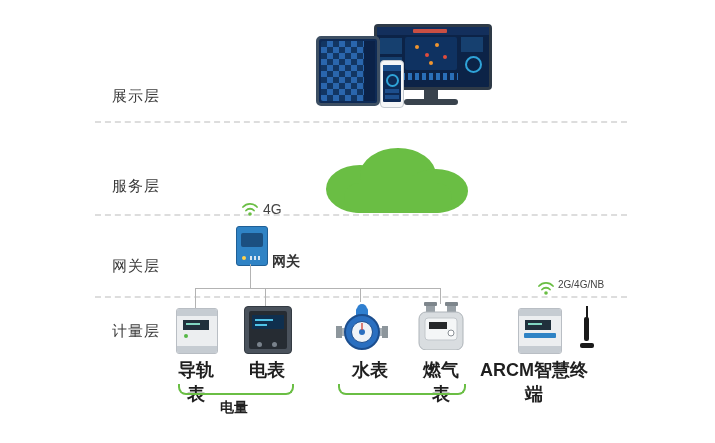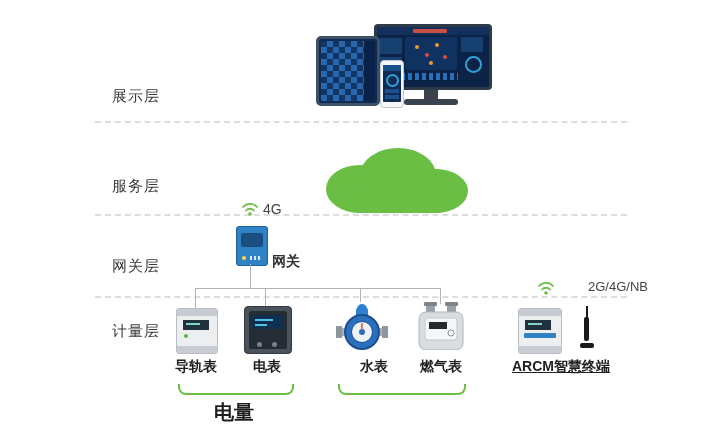--- a/index.html
+++ b/index.html
@@ -79,24 +79,24 @@
   .pm-lcd-line2{position:absolute;left:10px;top:17px;width:12px;height:2px;background:#4fc3e8;}
   .pm-btn{position:absolute;bottom:6px;width:5px;height:5px;border-radius:50%;background:#79828c;}
   .meter-svg{position:absolute;}
 
   
   .antenna{position:absolute;left:578px;top:306px;width:18px;height:44px;}
   .ant-tip{position:absolute;left:8px;top:0;width:2px;height:13px;background:#1a1a1a;}
   .ant-rod{position:absolute;left:6px;top:11px;width:5px;height:24px;background:#1a1a1a;border-radius:2px;}
   .ant-base{position:absolute;left:2px;bottom:2px;width:14px;height:5px;background:#1a1a1a;border-radius:2px;}
 
-  .device-label{position:absolute;top:358px;font-size:14px;font-weight:bold;color:#1f1f1f;text-align:center;}
+  .device-label{position:absolute;top:358px;font-size:18px;font-weight:bold;color:#1f1f1f;text-align:center;}
   .bracket{position:absolute;top:384px;height:9px;border-left:2px solid #6abe44;
            border-right:2px solid #6abe44;border-bottom:2px solid #6abe44;border-radius:0 0 8px 8px;}
-  .group-label{position:absolute;top:399px;font-size:20px;font-weight:bold;color:#1f1f1f;text-align:center;}
+  .group-label{position:absolute;top:399px;font-size:14px;font-weight:bold;color:#1f1f1f;text-align:center;}
 </style>
 </head>
 <body>
 
 <div class="canvas">
 
   <div class="sep" style="top:121px;"></div>
   <div class="sep" style="top:214px;"></div>
   <div class="sep" style="top:296px;"></div>
 
@@ -210,39 +210,39 @@
     <circle cx="34" cy="31" r="3" fill="#ffffff" stroke="#8a9096"></circle>
   </svg>
 
   <div class="wifi" style="left:536px;top:280px;">
     <svg viewBox="0 0 20 16">
       <circle cx="10" cy="13" r="1.8" fill="#6abe44"></circle>
       <path d="M6,9.5 A5.5,5.5 0 0 1 14,9.5" stroke="#6abe44" fill="none" stroke-width="1.8" stroke-linecap="round"></path>
       <path d="M3,6 A9.5,9.5 0 0 1 17,6" stroke="#6abe44" fill="none" stroke-width="1.8" stroke-linecap="round"></path>
     </svg>
   </div>
-  <span class="net-label" style="left:558px;top:279px;font-size:13px;margin-left:30px;">2G/4G/NB</span>
+  <span class="net-label" style="left:558px;top:279px;font-size:10px;">2G/4G/NB</span>
 
   <div class="din" style="left:518px;top:308px;width:42px;height:44px;">
     <div class="p din-top"></div>
     <div class="p din-lcd"></div>
     <div class="p din-lcd-line"></div>
     <div class="p arcm-stripe"></div>
     <div class="p din-bot"></div>
   </div>
 
   <div class="antenna">
     <div class="ant-tip"></div>
     <div class="ant-rod"></div>
     <div class="ant-base"></div>
   </div>
 
   <div class="device-label" style="left:170px;width:52px;">导轨表</div>
   <div class="device-label" style="left:245px;width:44px;">电表</div>
   <div class="device-label" style="left:336px;width:52px;text-align:right;">水表</div>
   <div class="device-label" style="left:415px;width:52px;">燃气表</div>
-  <div class="device-label" style="left:505px;width:112px;text-decoration:underline;">ARCM智慧终端</div>
+  <div class="device-label" style="left:478px;width:112px;">ARCM智慧终端</div>
 
   <div class="bracket" style="left:178px;width:112px;"></div>
   <div class="bracket" style="left:338px;width:124px;"></div>
   <div class="group-label" style="left:178px;width:112px;">电量</div>
 
 </div>
 
 </body></html>

